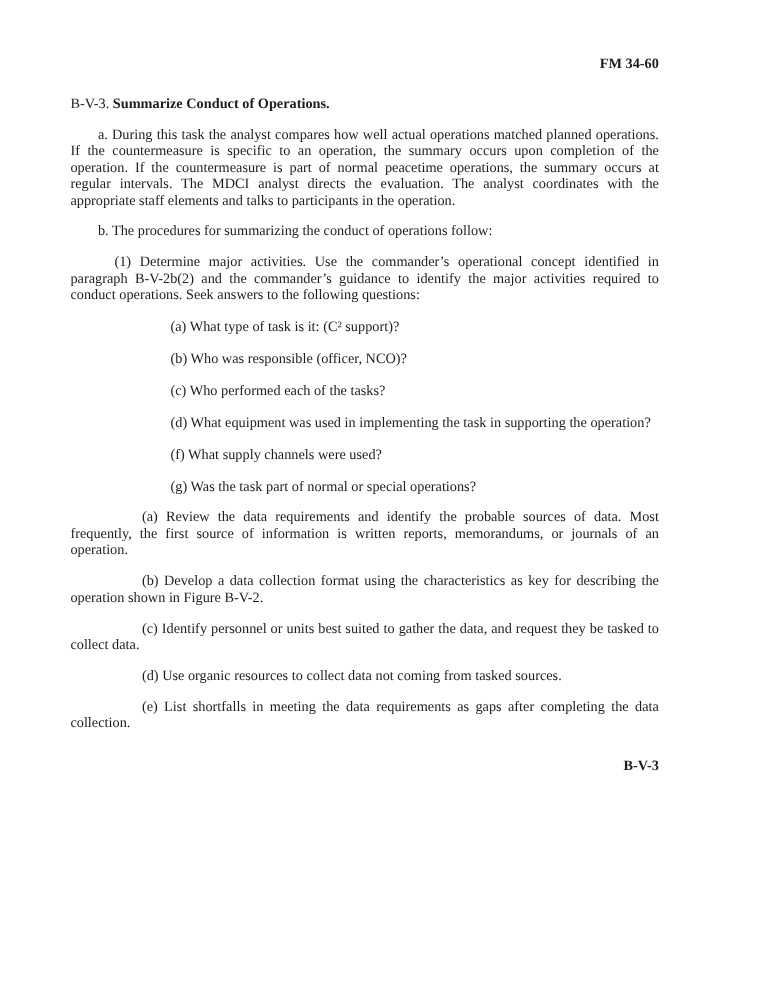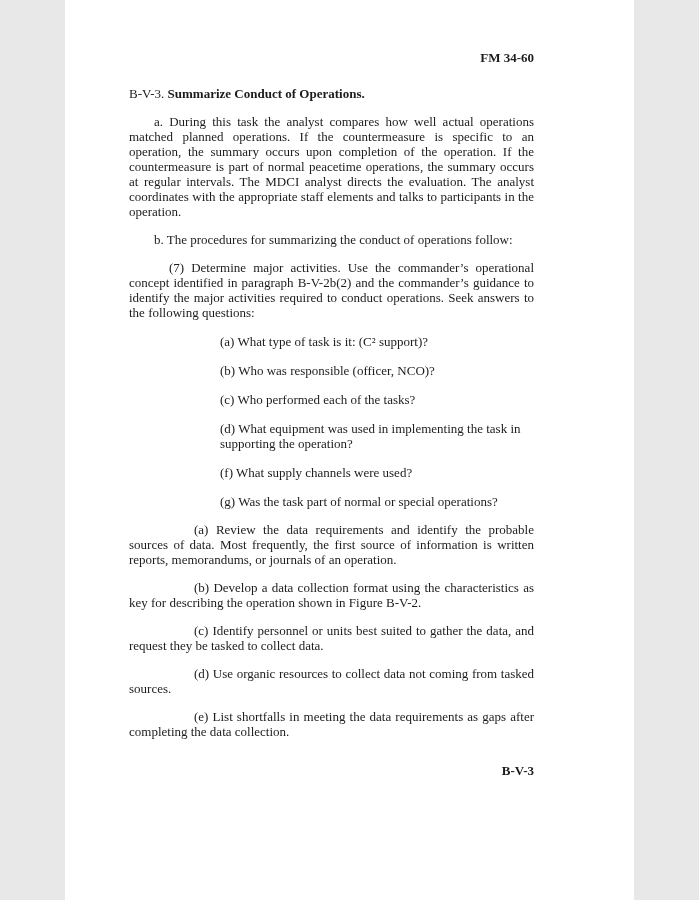--- a/index.html
+++ b/index.html
@@ -2,21 +2,21 @@
 <html><head>
 <meta charset="utf-8">
 <style>
   html, body {
     margin: 0;
     padding: 0;
     background: #e8e8e8;
   }
   .page {
     position: relative;
-    width: 569px;
+    width: 699px;
     height: 900px;
     margin: 0 auto;
     background: #ffffff;
     box-sizing: border-box;
     padding: 50px 100px 0 64px;
     font-family: "Liberation Serif", "DejaVu Serif", serif;
     font-size: 13px;
     line-height: 15px;
     color: #1c1c1c;
     overflow: hidden;
@@ -62,21 +62,21 @@
 
 <div class="page">
 
   <div class="doc-ref">FM 34-60</div>
 
   <h1 class="heading"><span>B-V-3.</span> <b>Summarize Conduct of Operations.</b></h1>
 
   <div class="doc-body" id="doc-body">
       <p class="p indent-a">a. During this task the analyst compares how well actual operations matched planned operations. If the countermeasure is specific to an operation, the summary occurs upon completion of the operation. If the countermeasure is part of normal peacetime operations, the summary occurs at regular intervals. The MDCI analyst directs the evaluation. The analyst coordinates with the appropriate staff elements and talks to participants in the operation.</p>
       <p class="p indent-a">b. The procedures for summarizing the conduct of operations follow:</p>
-      <p class="p indent-1">(7) Determine major activities. Use the commander’s operational concept identified in paragraph B-V-2b(2) and the commander’s guidance to identify the major activities required to conduct operations. Seek answers to the following questions:</p>
+      <p class="p indent-1">(1) Determine major activities. Use the commander’s operational concept identified in paragraph B-V-2b(2) and the commander’s guidance to identify the major activities required to conduct operations. Seek answers to the following questions:</p>
       <p class="p question">(a) What type of task is it: (C² support)?</p>
       <p class="p question">(b) Who was responsible (officer, NCO)?</p>
       <p class="p question">(c) Who performed each of the tasks?</p>
       <p class="p question">(d) What equipment was used in implementing the task in supporting the operation?</p>
       <p class="p question">(f) What supply channels were used?</p>
       <p class="p question">(g) Was the task part of normal or special operations?</p>
       <p class="p indent-sub">(a) Review the data requirements and identify the probable sources of data. Most frequently, the first source of information is written reports, memorandums, or journals of an operation.</p>
       <p class="p indent-sub">(b) Develop a data collection format using the characteristics as key for describing the operation shown in Figure B-V-2.</p>
       <p class="p indent-sub">(c) Identify personnel or units best suited to gather the data, and request they be tasked to collect data.</p>
       <p class="p indent-sub">(d) Use organic resources to collect data not coming from tasked sources.</p>

